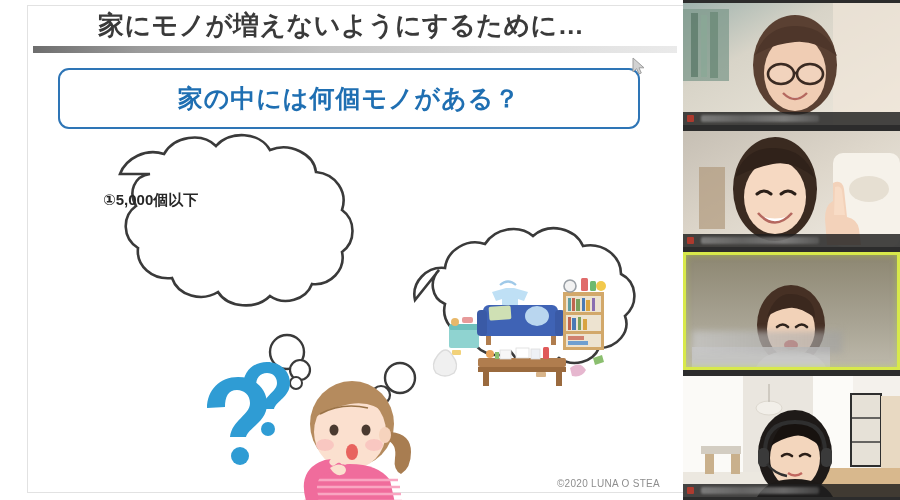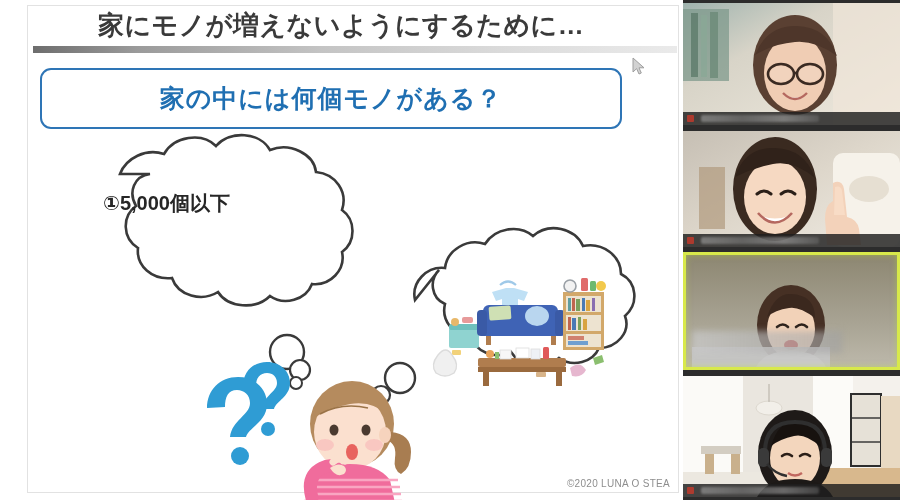--- a/index.html
+++ b/index.html
@@ -6,56 +6,56 @@
   body{
     width:900px;height:500px;overflow:hidden;
     background:#ffffff;
     font-family:"Liberation Sans","DejaVu Sans",sans-serif;
   }
   #app{position:relative;width:900px;height:500px;background:#ffffff;}
 
   
   #slide{
     position:absolute;left:0;top:0;width:683px;height:500px;
-    background:#ffffff;overflow:hidden;
+    background:#ffffff;overflow:hidden;padding-left:16px;
   }
   .slide-frame{
     position:absolute;left:27px;top:5px;right:4px;bottom:7px;
     border:1px solid #e2e2e2;background:#fff;
   }
   .slide-title{
     position:absolute;left:98px;top:8px;width:500px;height:34px;
     font-size:26px;font-weight:bold;color:#3a3a3a;
     letter-spacing:.5px;white-space:nowrap;line-height:34px;
   }
   .title-rule{
     position:absolute;left:33px;top:46px;width:644px;height:7px;
     background:linear-gradient(to right,#6d6d6d 0%,#9a9a9a 16%,#c4c4c4 45%,#dcdcdc 75%,#eaeaea 100%);
   }
   .question-box{
-    position:absolute;left:40px;top:68px;width:578px;height:57px;
+    position:absolute;left:58px;top:68px;width:578px;height:57px;
     border:2px solid #2e75b6;border-radius:11px;background:#ffffff;
     display:flex;align-items:center;justify-content:center;
   }
   .question-box span{
     font-size:25px;font-weight:bold;color:#1f6fb2;letter-spacing:1px;
     white-space:nowrap;
   }
 
   
   .bubble-svg{position:absolute;left:0;top:0;width:683px;height:500px;pointer-events:none;}
   .opts{
     position:absolute;left:103px;top:190px;width:230px;
-    font-size:20px;font-weight:bold;color:#262626;line-height:1.32;
+    font-size:15px;font-weight:bold;color:#262626;line-height:1.32;
     white-space:nowrap;
   }
   .opts div{margin:0;padding:0;}
 
   .copyright{
-    position:absolute;left:470px;top:478px;width:200px;text-align:right;
+    position:absolute;left:460px;top:478px;width:200px;text-align:right;
     font-size:10px;color:#8e8e8e;letter-spacing:.3px;
   }
 
   
   .cursor{position:absolute;left:632px;top:57px;width:14px;height:18px;}
 
   
   #video-panel{
     position:absolute;left:683px;top:0;width:217px;height:500px;
     background:#2c2c2c;

